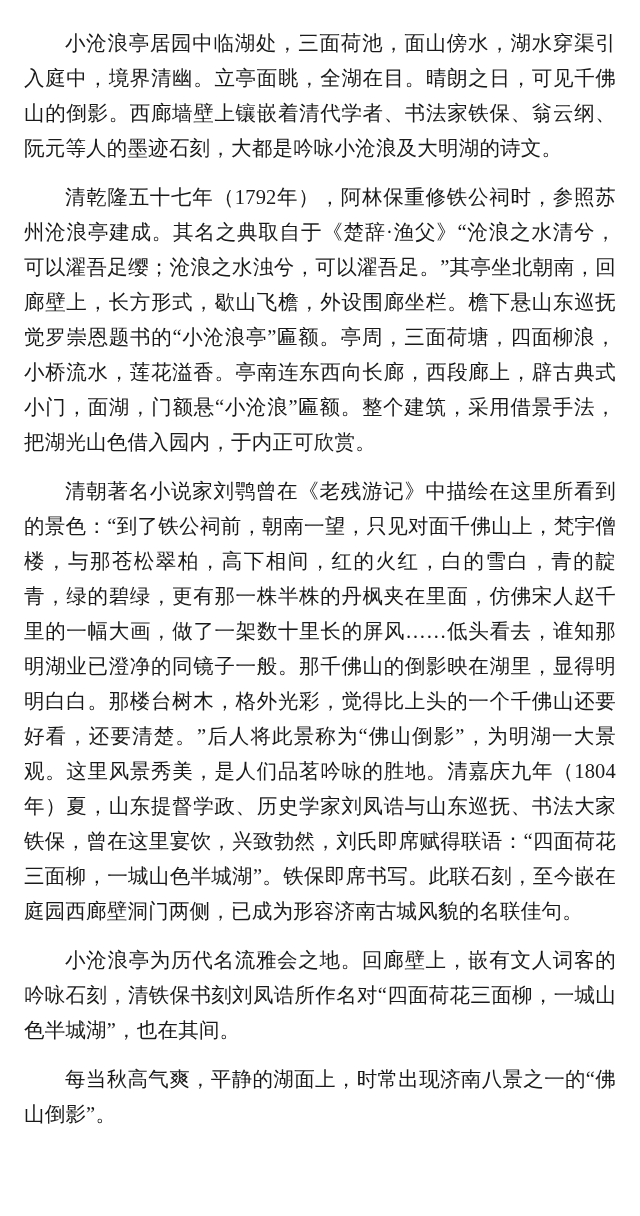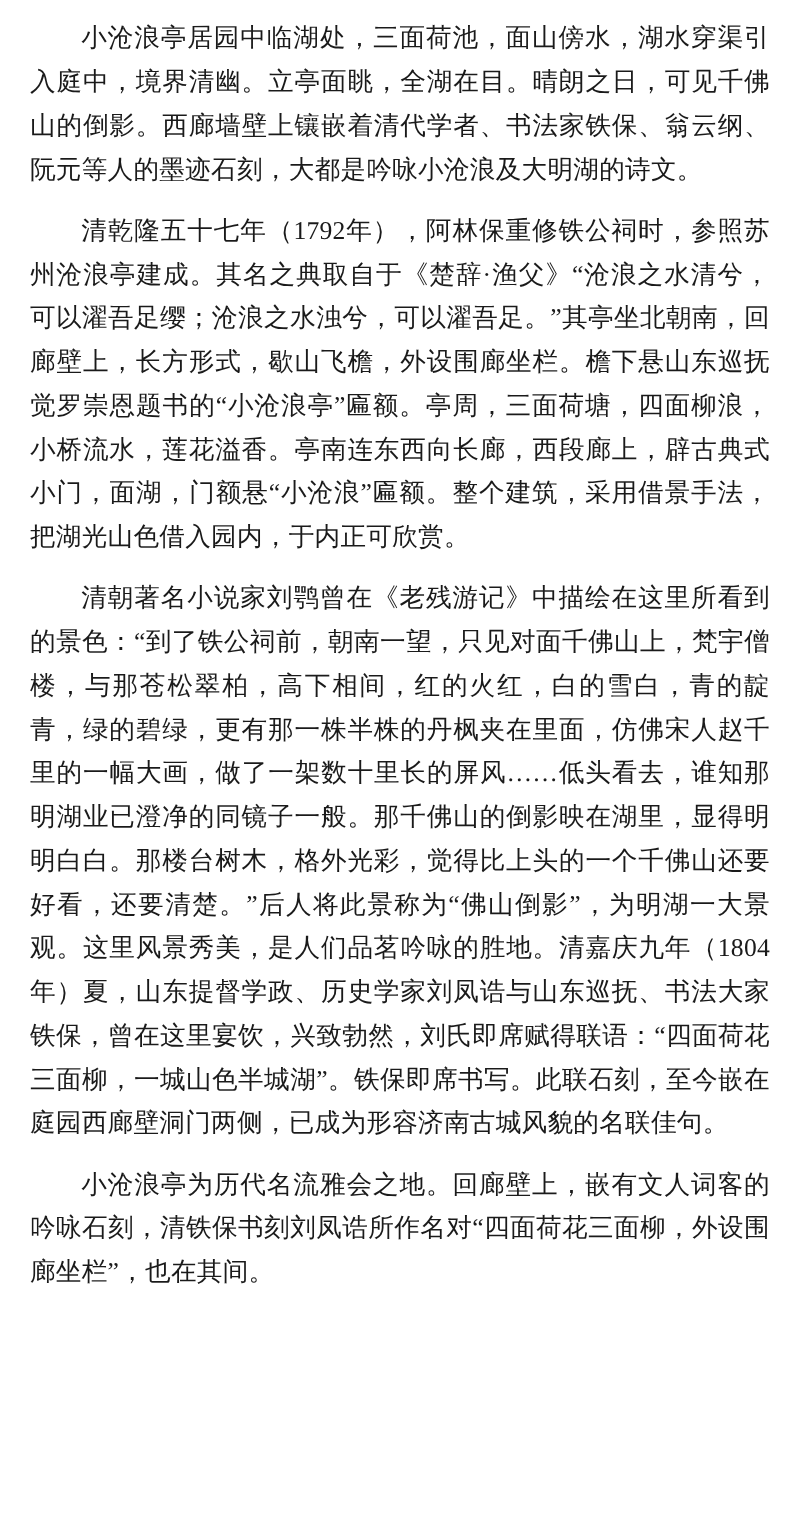--- a/index.html
+++ b/index.html
@@ -11,21 +11,21 @@
     height: 1216px;
     background: #ffffff;
     font-family: "Liberation Serif", "DejaVu Serif", serif;
     color: #1a1a1a;
     overflow: hidden;
   }
   .page {
     box-sizing: border-box;
     width: 640px;
     height: 1216px;
-    padding: 14px 24px 10px 24px;
+    padding: 26px 24px 10px 24px;
   }
   .para {
     margin: 0 0 14px 0;
     font-size: 20.5px;
     line-height: 35px;
     text-align: justify;
     text-justify: inter-ideograph;
     text-indent: 2em;
     letter-spacing: 0.2px;
   }
@@ -33,14 +33,15 @@
     margin-bottom: 0;
   }
 </style>
 </head>
 <body>
 
 <div class="page">
   <p class="para">小沧浪亭居园中临湖处，三面荷池，面山傍水，湖水穿渠引入庭中，境界清幽。立亭面眺，全湖在目。晴朗之日，可见千佛山的倒影。西廊墙壁上镶嵌着清代学者、书法家铁保、翁云纲、阮元等人的墨迹石刻，大都是吟咏小沧浪及大明湖的诗文。</p>
   <p class="para">清乾隆五十七年（1792年），阿林保重修铁公祠时，参照苏州沧浪亭建成。其名之典取自于《楚辞·渔父》“沧浪之水清兮，可以濯吾足缨；沧浪之水浊兮，可以濯吾足。”其亭坐北朝南，回廊壁上，长方形式，歇山飞檐，外设围廊坐栏。檐下悬山东巡抚觉罗崇恩题书的“小沧浪亭”匾额。亭周，三面荷塘，四面柳浪，小桥流水，莲花溢香。亭南连东西向长廊，西段廊上，辟古典式小门，面湖，门额悬“小沧浪”匾额。整个建筑，采用借景手法，把湖光山色借入园内，于内正可欣赏。</p>
   <p class="para">清朝著名小说家刘鹗曾在《老残游记》中描绘在这里所看到的景色：“到了铁公祠前，朝南一望，只见对面千佛山上，梵宇僧楼，与那苍松翠柏，高下相间，红的火红，白的雪白，青的靛青，绿的碧绿，更有那一株半株的丹枫夹在里面，仿佛宋人赵千里的一幅大画，做了一架数十里长的屏风……低头看去，谁知那明湖业已澄净的同镜子一般。那千佛山的倒影映在湖里，显得明明白白。那楼台树木，格外光彩，觉得比上头的一个千佛山还要好看，还要清楚。”后人将此景称为“佛山倒影”，为明湖一大景观。这里风景秀美，是人们品茗吟咏的胜地。清嘉庆九年（1804年）夏，山东提督学政、历史学家刘凤诰与山东巡抚、书法大家铁保，曾在这里宴饮，兴致勃然，刘氏即席赋得联语：“四面荷花三面柳，一城山色半城湖”。铁保即席书写。此联石刻，至今嵌在庭园西廊壁洞门两侧，已成为形容济南古城风貌的名联佳句。</p>
-  <p class="para">小沧浪亭为历代名流雅会之地。回廊壁上，嵌有文人词客的吟咏石刻，清铁保书刻刘凤诰所作名对“四面荷花三面柳，外设围廊坐栏”，也在其间。</p>
+  <p class="para">小沧浪亭为历代名流雅会之地。回廊壁上，嵌有文人词客的吟咏石刻，清铁保书刻刘凤诰所作名对“四面荷花三面柳，一城山色半城湖”，也在其间。</p>
+  <p class="para">每当秋高气爽，平静的湖面上，时常出现济南八景之一的“佛山倒影”。</p>
 </div>
 
 </body></html>

